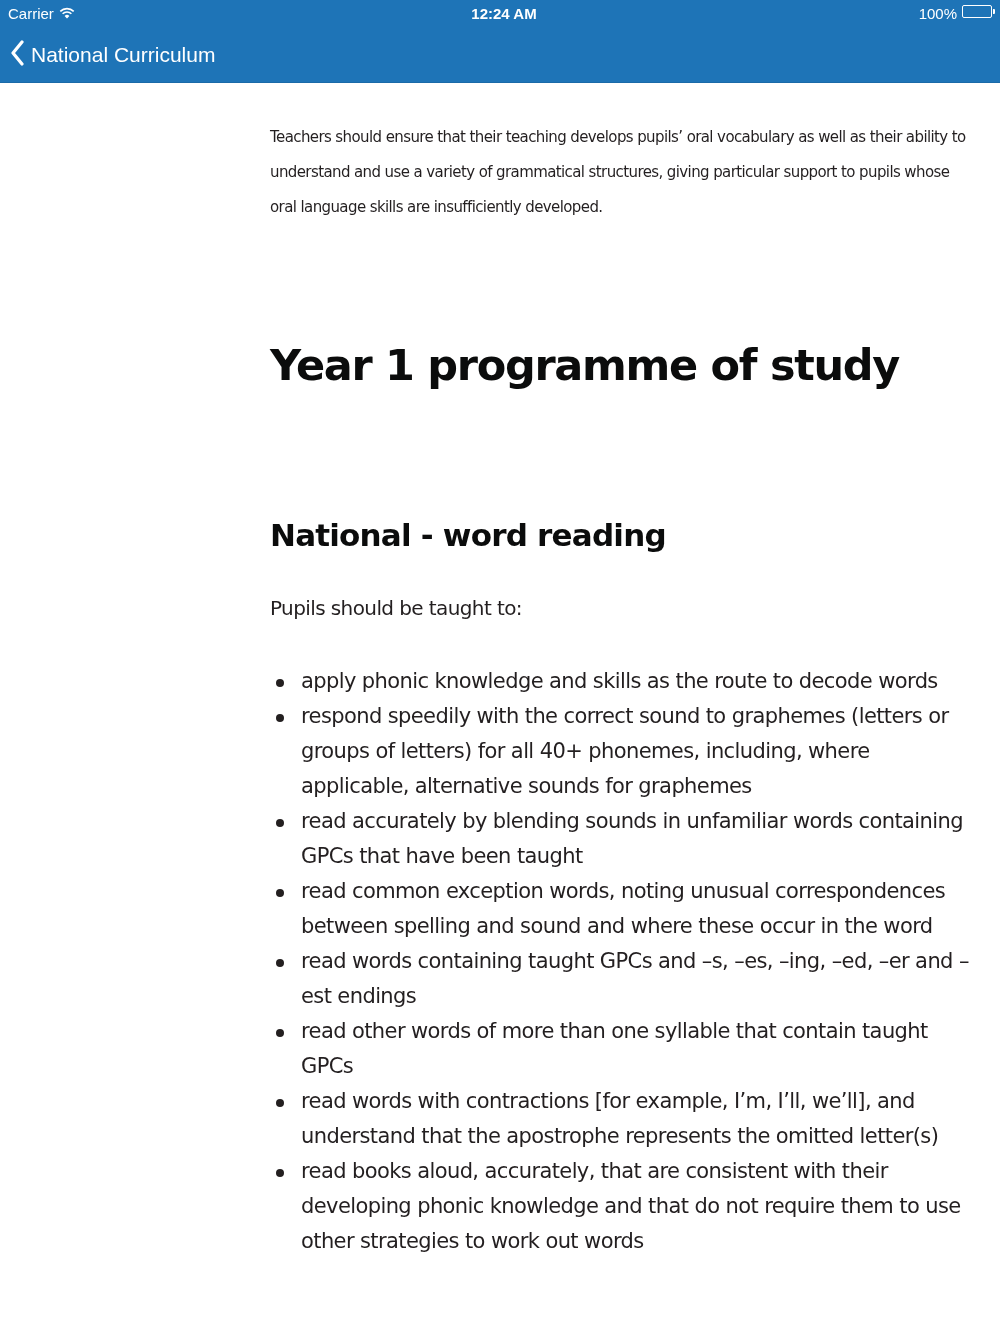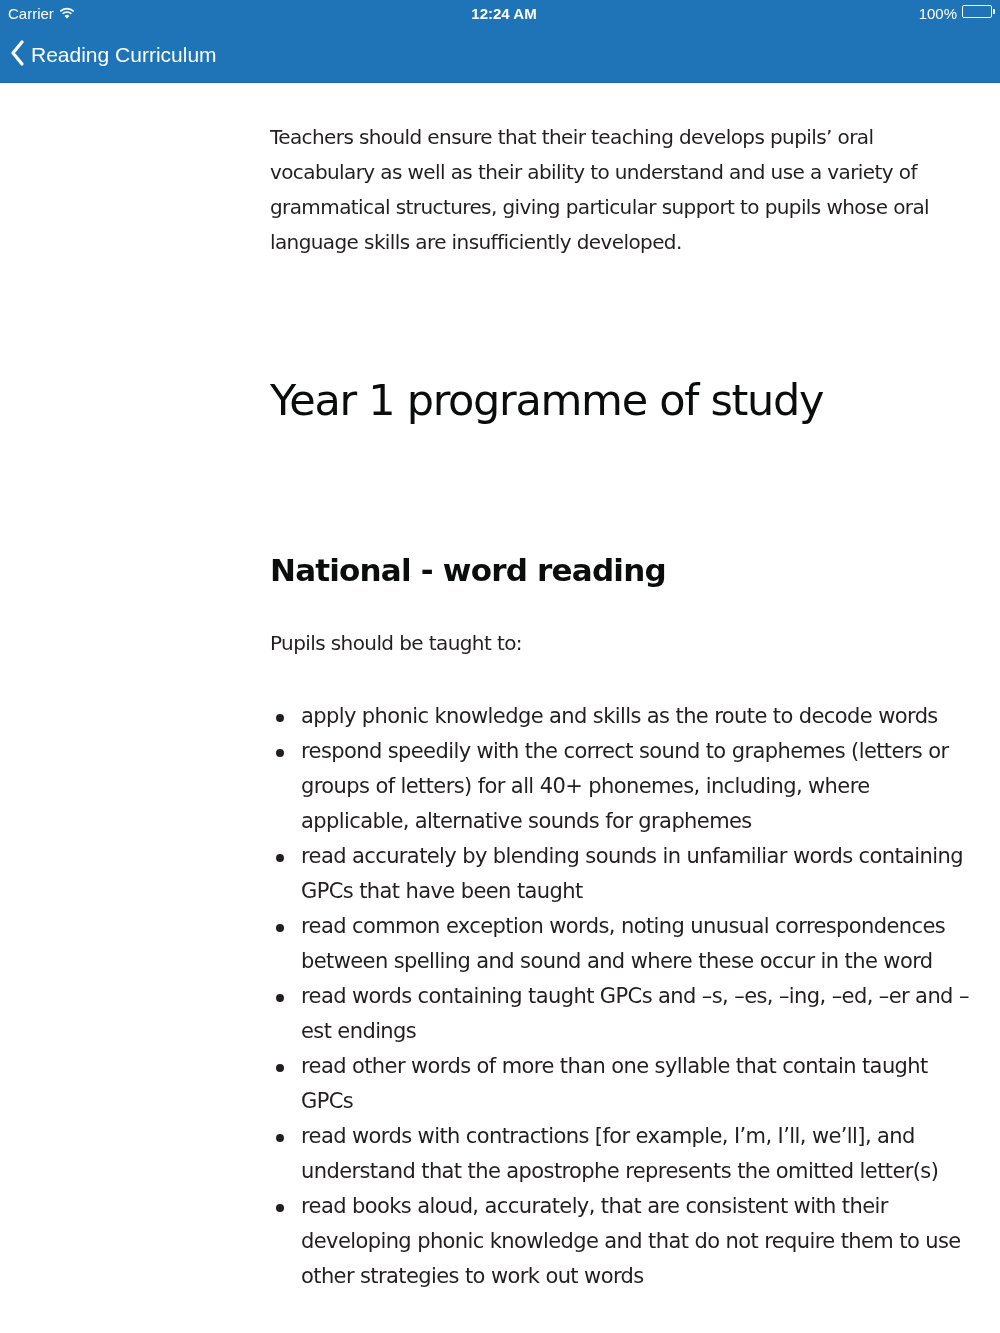--- a/index.html
+++ b/index.html
@@ -32,25 +32,25 @@
       color: #ffffff; font-size: 21px; cursor: pointer;
     }
 
     .content {
       position: absolute; left: 270px; top: 84px; width: 700px;
       font-family: "DejaVu Sans", sans-serif;
       color: #231f20;
     }
     .intro {
       margin-top: 36px;
-      font-size: 20px; line-height: 35px; letter-spacing: -0.6px;
+      font-size: 15px; line-height: 35px; letter-spacing: -0.6px;
     }
     .h1 {
       margin-top: 114px;
-      font-size: 43px; line-height: 52px; font-weight: normal; letter-spacing: -1.3px;
+      font-size: 43px; line-height: 52px; font-weight: bold; letter-spacing: -1.3px;
       color: #0b0c0c;
     }
     .h2 {
       margin-top: 124px;
       font-size: 31px; line-height: 40px; font-weight: bold; letter-spacing: -0.8px;
       color: #0b0c0c;
     }
     .lead {
       margin-top: 36px;
       font-size: 20px; line-height: 35px; letter-spacing: -0.6px;
@@ -89,21 +89,21 @@
       <span class="battery"><span class="fill"></span></span>
     </div>
   </div>
 
   <div class="nav-back">
     <span>
       <svg width="14" height="26" viewBox="0 0 14 26">
         <path d="M12 2 L3 13 L12 24" stroke="#ffffff" stroke-width="3.2" fill="none" stroke-linecap="round" stroke-linejoin="round"></path>
       </svg>
     </span>
-    <span>Reading Curriculum</span>
+    <span>National Curriculum</span>
   </div>
 </div>
 
 <main class="content">
   <p class="intro">Teachers should ensure that their teaching develops pupils’ oral vocabulary as well as their ability to understand and use a variety of grammatical structures, giving particular support to pupils whose oral language skills are insufficiently developed.</p>
   <h1 class="h1">Year 1 programme of study</h1>
   <h2 class="h2">National - word reading</h2>
   <p class="lead">Pupils should be taught to:</p>
   <ul class="bullets">
     <li><span class="dot"></span><span>apply phonic knowledge and skills as the route to decode words</span></li>

